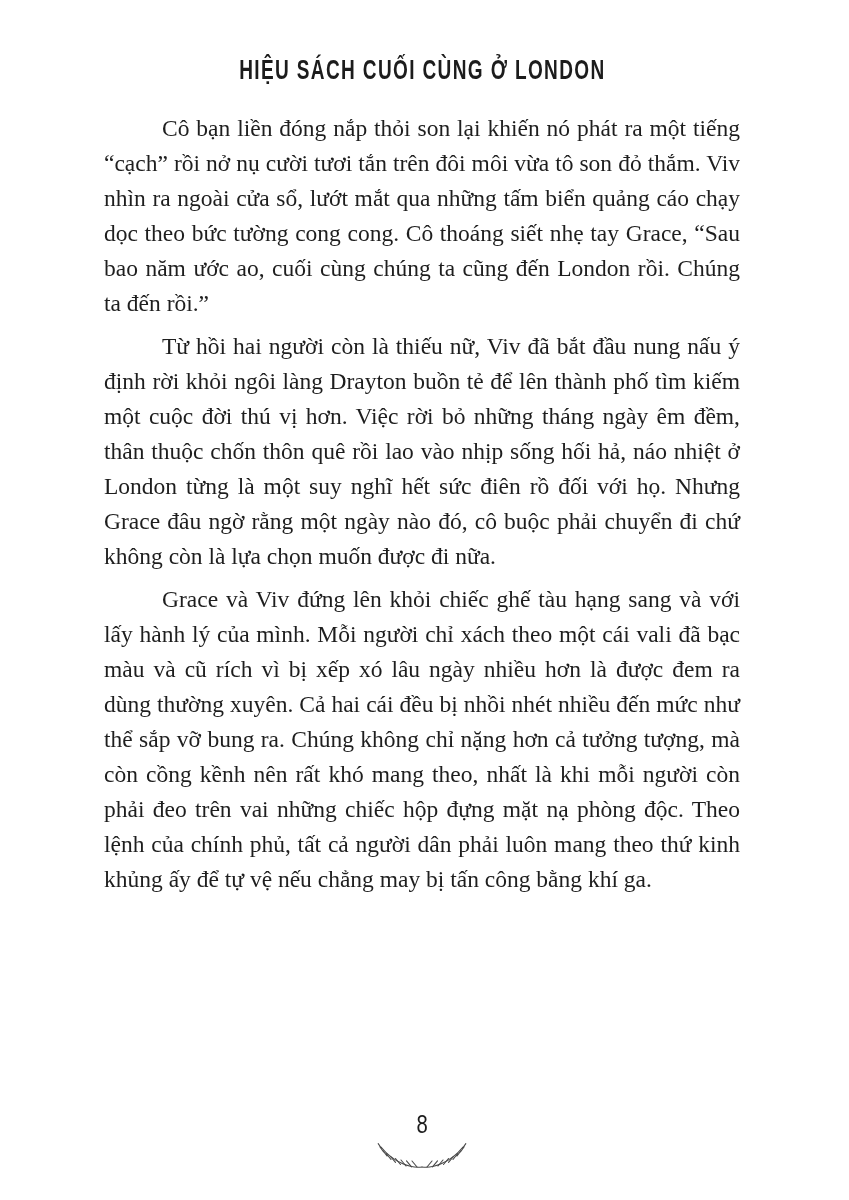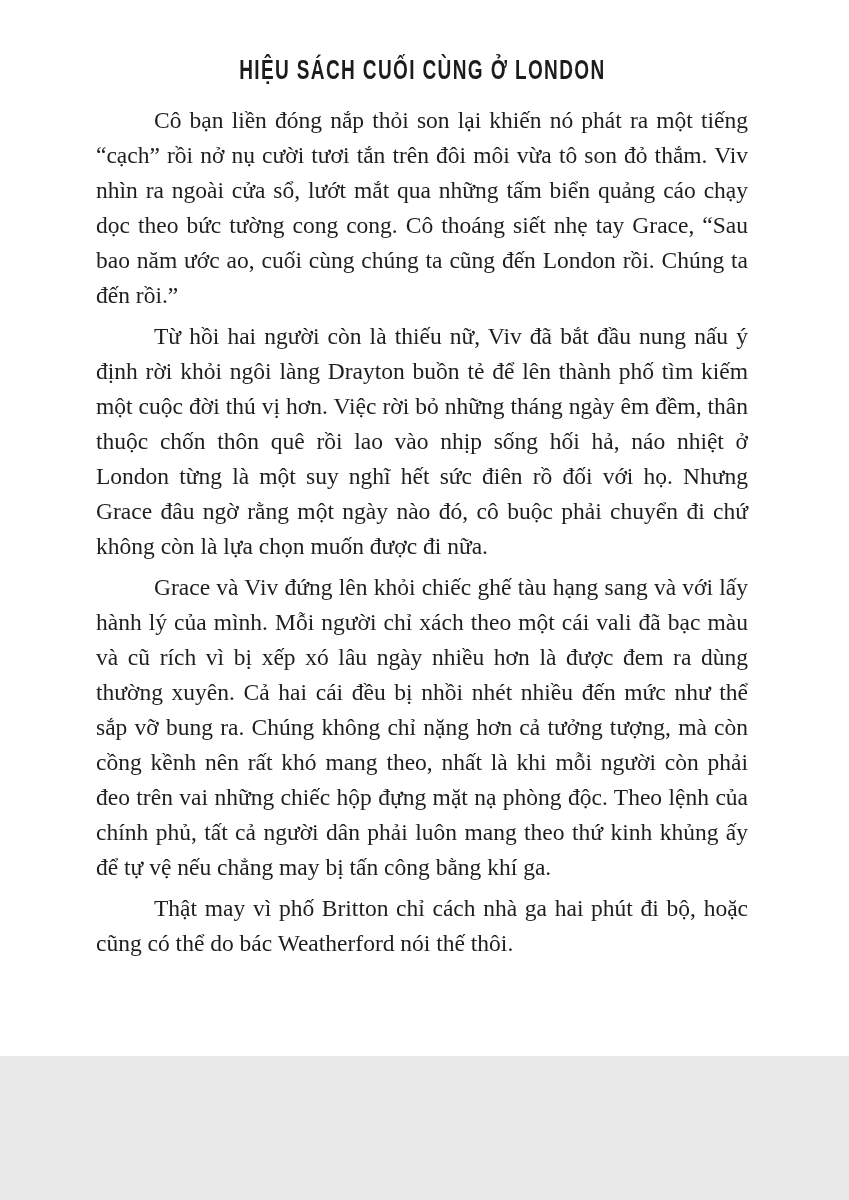--- a/index.html
+++ b/index.html
@@ -3,21 +3,21 @@
 <meta charset="utf-8">
 <style>
   html, body {
     margin: 0;
     padding: 0;
     background: #e8e8e8;
   }
   .page {
     position: relative;
     width: 849px;
-    height: 1056px;
+    height: 1200px;
     margin: 0 auto;
     background: #ffffff;
     font-family: "Liberation Serif", serif;
     overflow: hidden;
   }
   .running-head {
     position: absolute;
     top: 54px;
     left: 96px;
     width: 652px;
@@ -38,21 +38,21 @@
     position: absolute;
     top: 103px;
     left: 96px;
     width: 652px;
     font-size: 23.5px;
     line-height: 35px;
     color: #1e1e1e;
     text-align: justify;
   }
   .text-block p {
-    margin: 0;
+    margin: 8px;
     padding: 0;
     text-indent: 58px;
   }
   .text-block p + p {
     margin-top: 6px;
   }
   .page-footer {
     position: absolute;
     left: 96px;
     width: 652px;
@@ -80,21 +80,20 @@
 <div class="page">
 
   <div class="running-head">
     <span class="title">HIỆU SÁCH CUỐI CÙNG Ở LONDON</span>
   </div>
 
   <div class="text-block">
     <p>Cô bạn liền đóng nắp thỏi son lại khiến nó phát ra một tiếng “cạch” rồi nở nụ cười tươi tắn trên đôi môi vừa tô son đỏ thắm. Viv nhìn ra ngoài cửa sổ, lướt mắt qua những tấm biển quảng cáo chạy dọc theo bức tường cong cong. Cô thoáng siết nhẹ tay Grace, “Sau bao năm ước ao, cuối cùng chúng ta cũng đến London rồi. Chúng ta đến rồi.”</p>
     <p>Từ hồi hai người còn là thiếu nữ, Viv đã bắt đầu nung nấu ý định rời khỏi ngôi làng Drayton buồn tẻ để lên thành phố tìm kiếm một cuộc đời thú vị hơn. Việc rời bỏ những tháng ngày êm đềm, thân thuộc chốn thôn quê rồi lao vào nhịp sống hối hả, náo nhiệt ở London từng là một suy nghĩ hết sức điên rồ đối với họ. Nhưng Grace đâu ngờ rằng một ngày nào đó, cô buộc phải chuyển đi chứ không còn là lựa chọn muốn được đi nữa.</p>
     <p>Grace và Viv đứng lên khỏi chiếc ghế tàu hạng sang và với lấy hành lý của mình. Mỗi người chỉ xách theo một cái vali đã bạc màu và cũ rích vì bị xếp xó lâu ngày nhiều hơn là được đem ra dùng thường xuyên. Cả hai cái đều bị nhồi nhét nhiều đến mức như thể sắp vỡ bung ra. Chúng không chỉ nặng hơn cả tưởng tượng, mà còn cồng kềnh nên rất khó mang theo, nhất là khi mỗi người còn phải đeo trên vai những chiếc hộp đựng mặt nạ phòng độc. Theo lệnh của chính phủ, tất cả người dân phải luôn mang theo thứ kinh khủng ấy để tự vệ nếu chẳng may bị tấn công bằng khí ga.</p>
-    <p>Thật may vì phố Britton chỉ cách nhà ga hai phút đi bộ, hoặc cũng có thể do bác Weatherford nói thế thôi.</p>
   </div>
 
   <div class="page-footer">
     <div class="page-number">8</div>
     <svg class="ornament" width="96" height="38" viewBox="0 0 96 38" fill="none" stroke="#4a4a4a" stroke-width="1.1" stroke-linecap="round">
 
       <path d="M48,31 C37,32.5 20,27 7,11"></path>
 
       <path d="M43,31 l-5,-6 M37.5,30.8 l-5,-6 M32,30 l-5,-6 M26.5,28.5 l-5,-6 M21.5,26.3 l-5,-6 M17,23.5 l-4.6,-5.8 M13,20 l-4.2,-5.6 M9.6,16 l-3.8,-5.2 M7.4,12.2 l-3.2,-4.6"></path>
 

